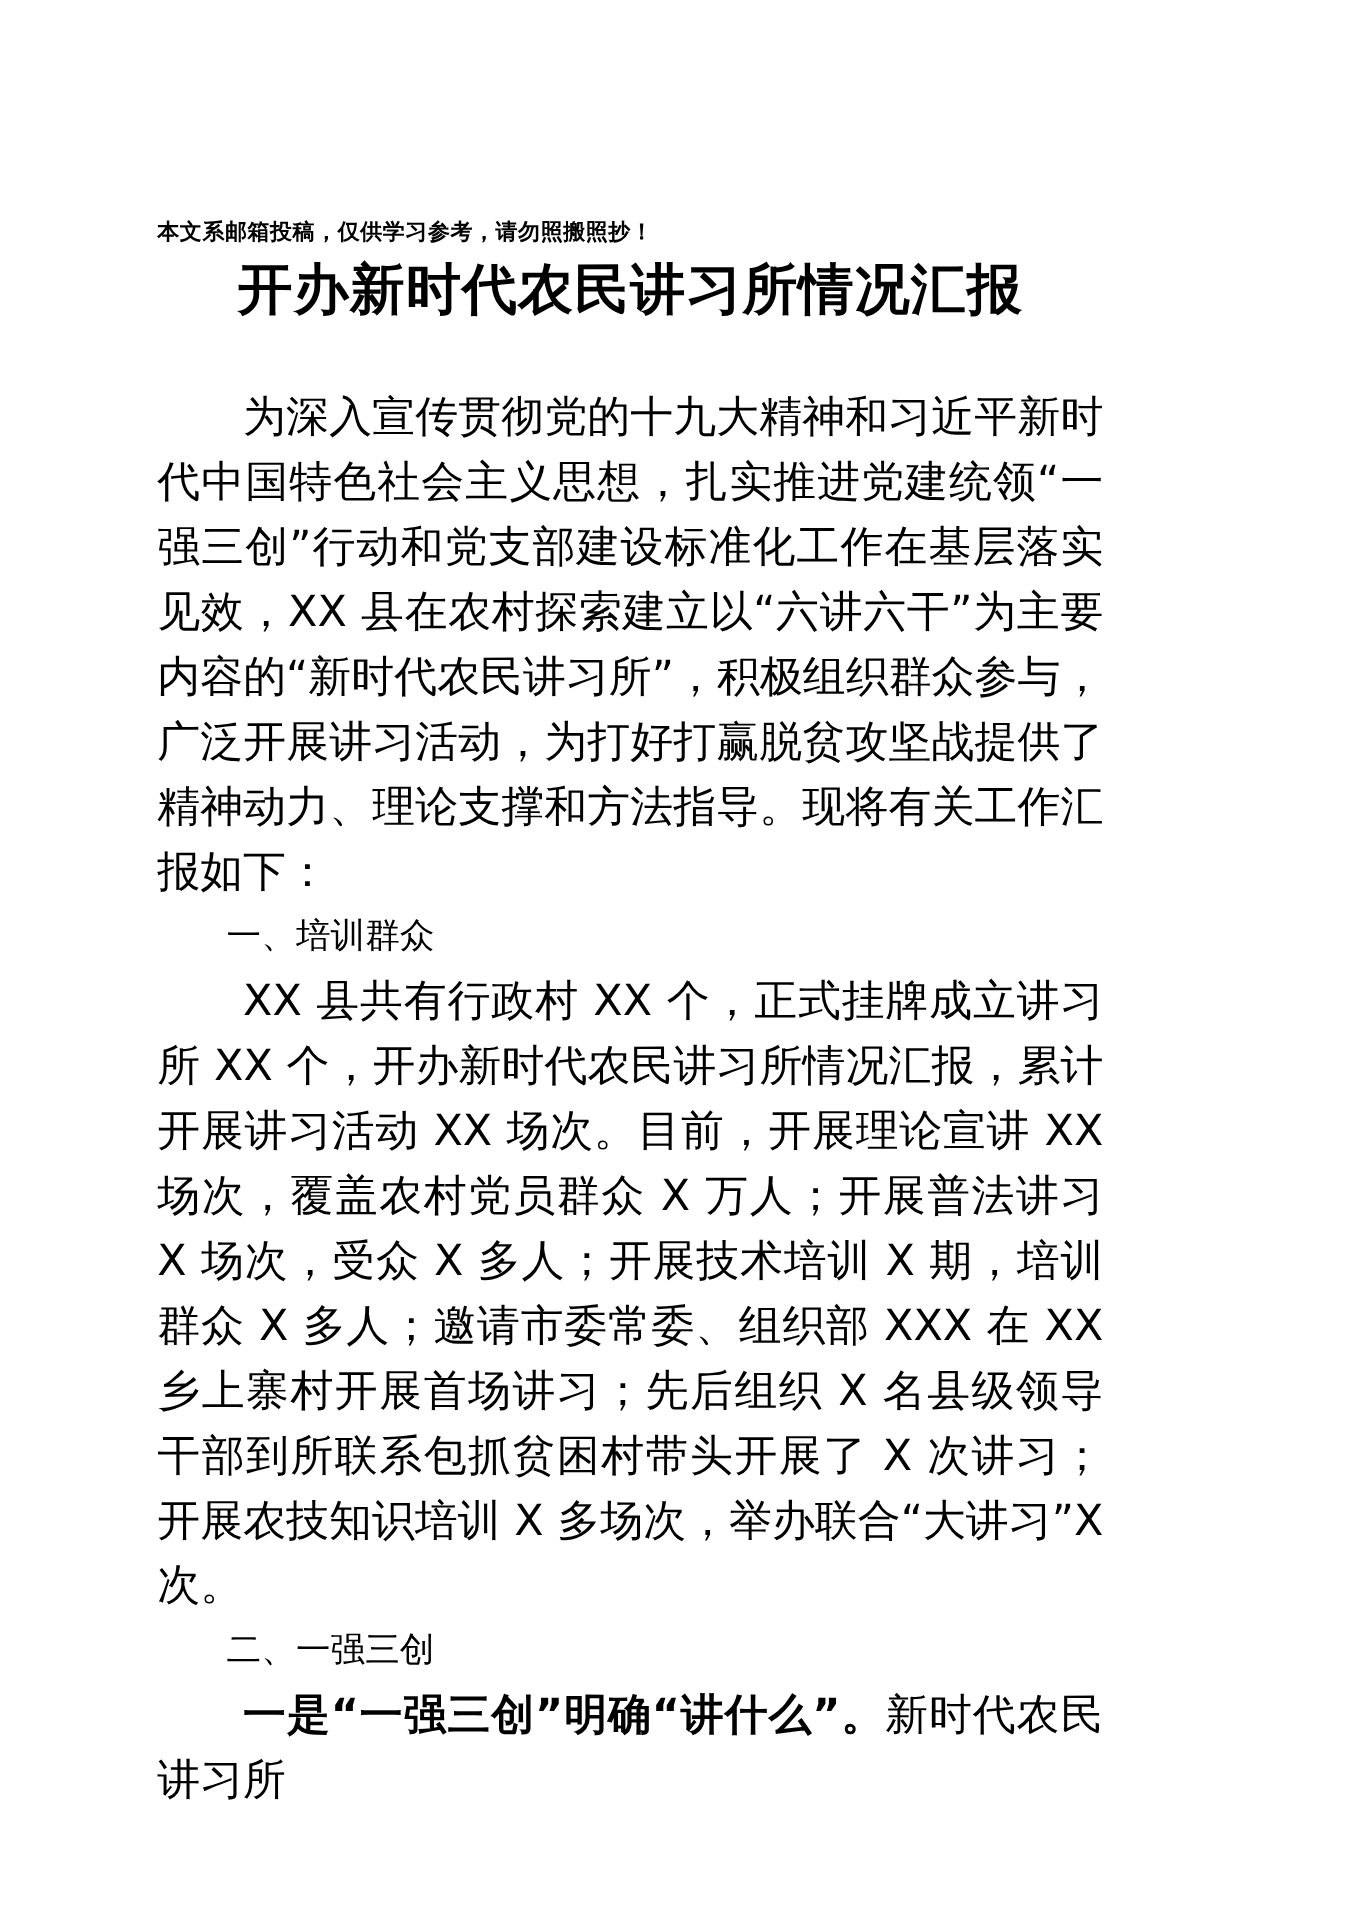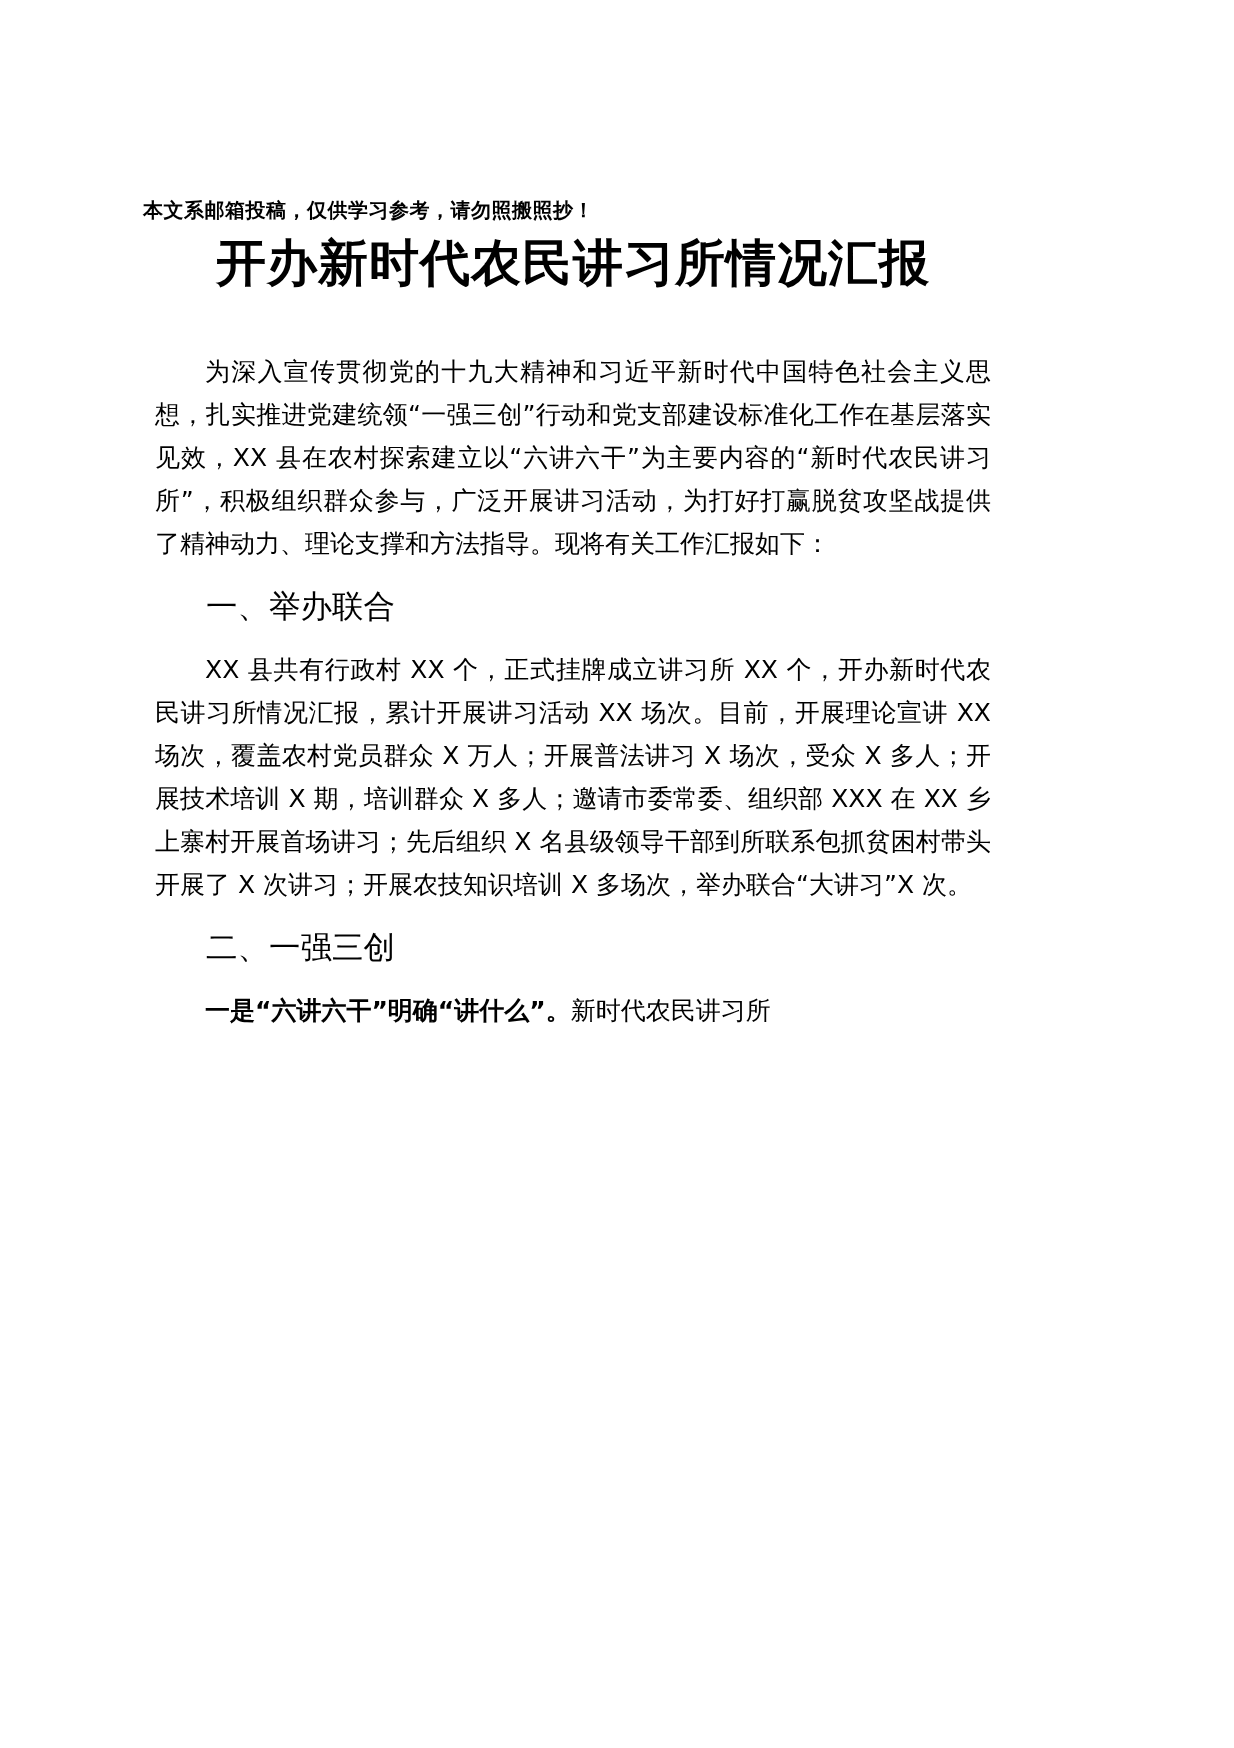--- a/index.html
+++ b/index.html
@@ -36,23 +36,23 @@
   }
   .doc-title {
     font-size: 50px;
     font-weight: 700;
     text-align: center;
     line-height: 1.35;
     margin: 0 0 52px 0;
     letter-spacing: 1px;
   }
   p.body-para {
-    font-size: 25px;
-    line-height: 43px;
-    margin: 12px;
+    font-size: 39px;
+    line-height: 59px;
+    margin: 0;
     text-align: justify;
     text-justify: inter-ideograph;
     text-indent: 2em;
     letter-spacing: 0px;
     word-break: break-all;
   }
   p.section-head {
     font-size: 31.5px;
     line-height: 59px;
     margin: 0;
@@ -68,22 +68,22 @@
 
 <div class="page">
   <div class="content">
 
     <div class="notice">本文系邮箱投稿，仅供学习参考，请勿照搬照抄！</div>
 
     <h1 class="doc-title">开办新时代农民讲习所情况汇报</h1>
 
     <p class="body-para">为深入宣传贯彻党的十九大精神和习近平新时代中国特色社会主义思想，扎实推进党建统领“一强三创”行动和党支部建设标准化工作在基层落实见效，XX 县在农村探索建立以“六讲六干”为主要内容的“新时代农民讲习所”，积极组织群众参与，广泛开展讲习活动，为打好打赢脱贫攻坚战提供了精神动力、理论支撑和方法指导。现将有关工作汇报如下：</p>
 
-    <p class="section-head">一、举办联合</p>
+    <p class="section-head">一、培训群众</p>
 
     <p class="body-para">XX 县共有行政村 XX 个，正式挂牌成立讲习所 XX 个，开办新时代农民讲习所情况汇报，累计开展讲习活动 XX 场次。目前，开展理论宣讲 XX 场次，覆盖农村党员群众 X 万人；开展普法讲习 X 场次，受众 X 多人；开展技术培训 X 期，培训群众 X 多人；邀请市委常委、组织部 XXX 在 XX 乡上寨村开展首场讲习；先后组织 X 名县级领导干部到所联系包抓贫困村带头开展了 X 次讲习；开展农技知识培训 X 多场次，举办联合“大讲习”X 次。</p>
 
     <p class="section-head">二、一强三创</p>
 
-    <p class="body-para"><span class="bold-lead">一是“六讲六干”明确“讲什么”。</span><span>新时代农民讲习所</span></p>
+    <p class="body-para"><span class="bold-lead">一是“一强三创”明确“讲什么”。</span><span>新时代农民讲习所</span></p>
 
   </div>
 </div>
 
 </body></html>

